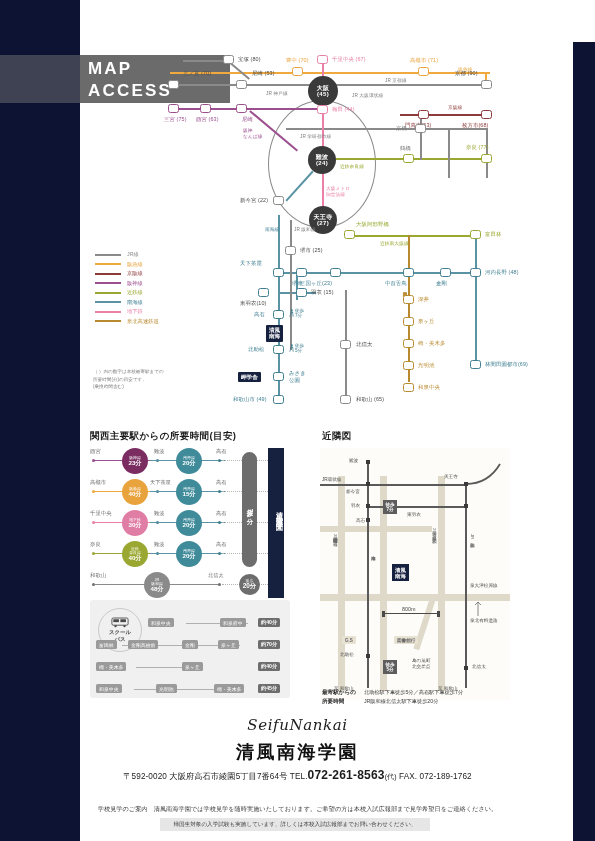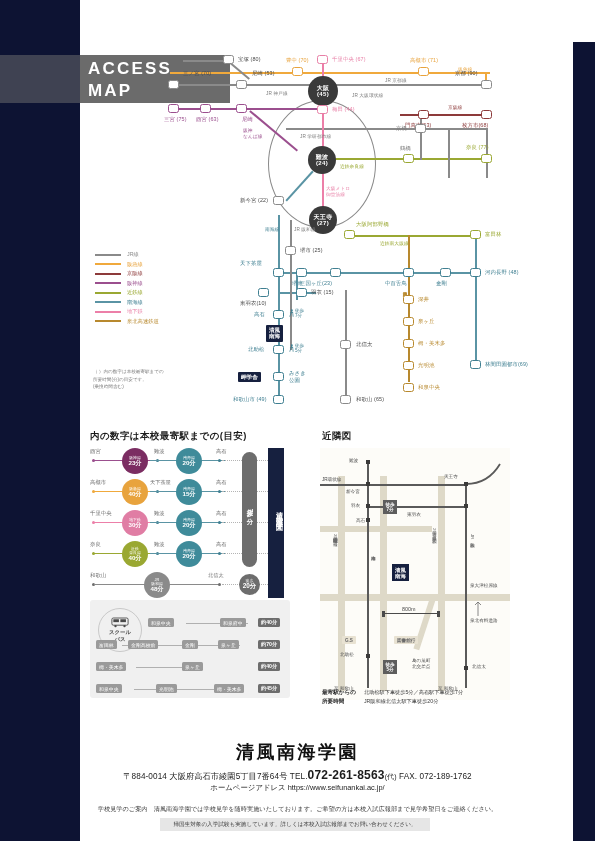--- a/index.html
+++ b/index.html
@@ -147,22 +147,22 @@
 <div class="page">
 
   <div class="navy-left"></div>
   <div class="navy-right"></div>
   <div class="navy-top-strip"></div>
   <div class="navy-left-top"></div>
 
   <div class="access-band"></div>
   <div class="access-band-dark"></div>
   <div class="access-title">
+    <div>MAP</div>
     <div>ACCESS</div>
-    <div>MAP</div>
   </div>
 
   <div>
 
     <div class="ring" style="left:268px;top:100px;width:108px;height:128px;"></div>
 
     <div class="line h c-jr" style="left:183px;top:60px;width:46px;"></div>
     <div class="line h c-jr" style="left:172px;top:84px;width:140px;"></div>
     <div class="line h c-jr" style="left:330px;top:84px;width:155px;"></div>
     <div class="line h c-hankyu" style="left:170px;top:72px;width:320px;"></div>
@@ -385,21 +385,21 @@
       <div class="legend-row">
           <div class="legend-swatch c-senboku"></div>
           <div class="legend-label t-senboku">泉北高速鉄道</div>
         </div>
     </div>
     <div class="legend-note" style="white-space:pre;">（ ）内の数字は本校最寄駅までの
 所要時間(分)の目安です。
 (乗換時間含む)</div>
   </div>
 
-  <div class="sec-title" style="left:90px;top:430px;">内の数字は本校最寄駅までの(目安)</div>
+  <div class="sec-title" style="left:90px;top:430px;">関西主要駅からの所要時間(目安)</div>
 
   <div class="tt">
 
     <div class="tt-row" style="top:0;">
       <div class="tt-origin">西宮</div>
       <div class="tt-dot" style="left:2px;background:#9b4f8e;"></div>
       <div class="tt-seg" style="left:4px;width:56px;background:#9b4f8e;"></div>
       <div class="tt-bubble" style="left:32px;top:0;width:26px;height:26px;background:#7b2d62;">
         <span class="bl">阪神線</span>
         <span class="bt">23分</span>
@@ -628,29 +628,26 @@
     <div class="nb-lbl" style="left:118px;top:238px;">至 和歌山</div>
   </div>
 
   <div style="position:absolute;left:322px;top:688px;width:190px;display:flex;gap:8px;">
     <div style="font-size:5.6px;font-weight:bold;color:#1c1c1c;line-height:1.6;white-space:pre;">最寄駅からの
 所要時間</div>
     <div style="font-size:5.2px;color:#3a3a3a;line-height:1.7;white-space:pre;">北助松駅下車徒歩5分／高石駅下車徒歩7分
 JR阪和線北信太駅下車徒歩20分</div>
   </div>
 
+  <div class="logo-script" style="top:716px;">SeifuNankai</div>
   <div class="logo-jp" style="top:740px;">清風南海学園</div>
 
   <div class="addr" style="top:768px;">
-    <span>〒884-0014</span>
+    <span>〒592-0020</span>
     <span>大阪府高石市綾園5丁目7番64号</span>
     <span>TEL.</span><span class="tel">072-261-8563</span><span class="small">(代)</span>
     <span>FAX. 072-189-1762</span>
   </div>
-  <div class="url-line" style="top:783px;">
-    <span>ホームページアドレス</span>
-    <span>https://www.seifunankai.ac.jp/</span>
-  </div>
 
   <div class="notice1" style="top:805px;">学校見学のご案内　清風南海学園では学校見学を随時実施いたしております。ご希望の方は本校入試広報部まで見学希望日をご連絡ください。</div>
   <div class="notice2">帰国生対象の入学試験も実施しています。詳しくは本校入試広報部までお問い合わせください。</div>
 
 </div>
 
 </body></html>

